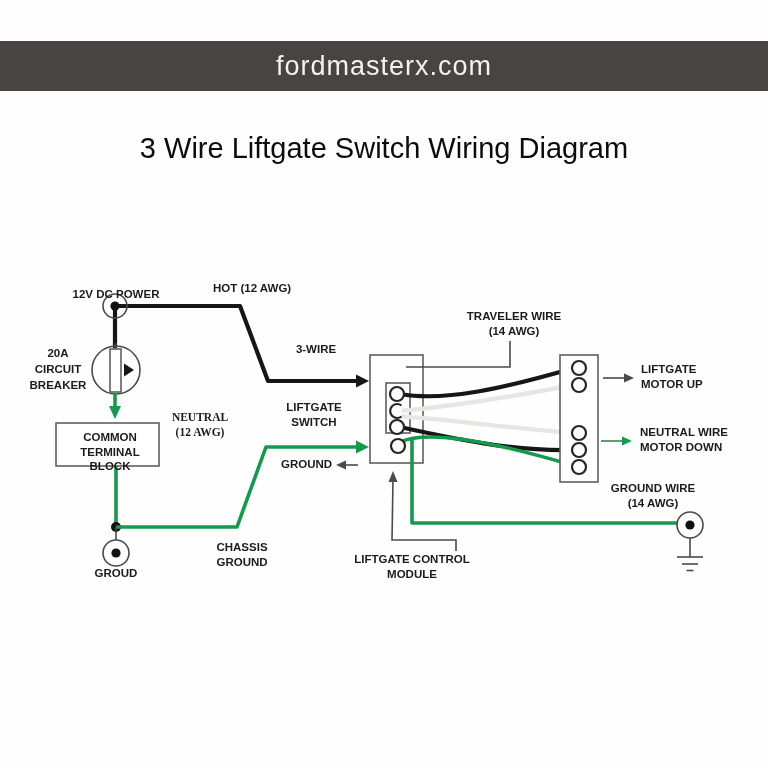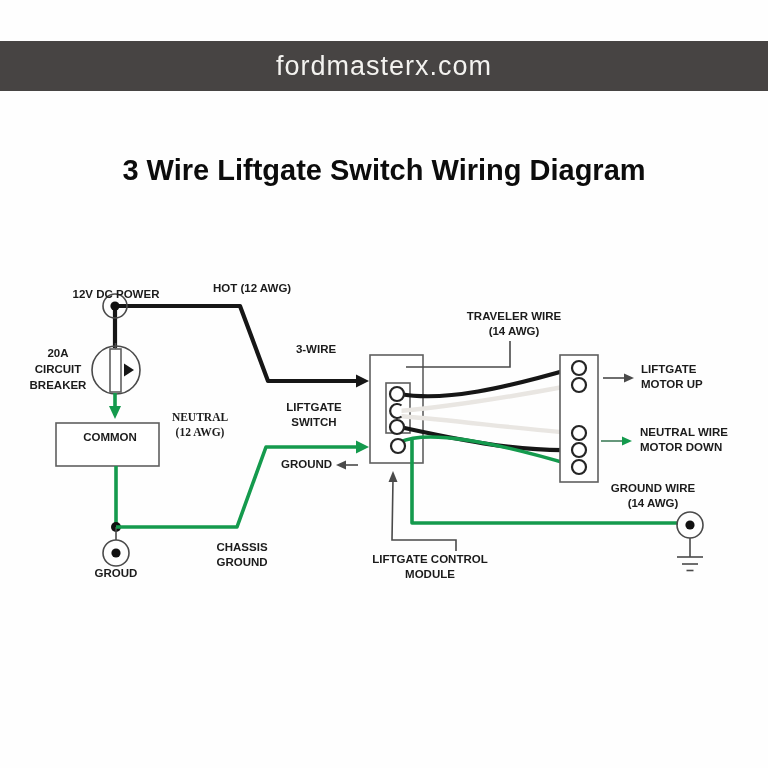--- a/index.html
+++ b/index.html
@@ -9,22 +9,22 @@
     font-family:"Liberation Sans", sans-serif;
   }
   .topbar{
     position:absolute;left:0;top:29px;width:768px;height:50px;
     background:#474443;display:flex;align-items:center;justify-content:center;margin-top:12px;
   }
   .topbar .site{
     color:#f3f2ef;font-size:27px;letter-spacing:1px;font-weight:400;
   }
   .pagetitle{
-    position:absolute;left:0;top:154px;width:768px;text-align:center;
-    font-size:29px;font-weight:700;color:#0c0c0c;letter-spacing:0px;
+    position:absolute;left:0;top:132px;width:768px;text-align:center;
+    font-size:29px;font-weight:400;color:#0c0c0c;letter-spacing:0px;
   }
   .lbl{
     position:absolute;font-weight:700;color:#1b1b1b;font-size:11.5px;line-height:14.5px;
   }
   .lbl span{display:block;}
   .center{text-align:center;}
   .left{text-align:left;}
   svg{position:absolute;left:0;top:0;}
   .wire-black{stroke:#161616;stroke-width:4.2;fill:none;stroke-linejoin:round;stroke-linecap:butt;}
   .wire-green{stroke:#149a4d;stroke-width:3.6;fill:none;stroke-linejoin:round;stroke-linecap:butt;}
@@ -143,20 +143,21 @@
   <span>(12 AWG)</span>
 </div>
 
 <div class="lbl center" style="left:274px;top:400px;width:80px;">
   <span>LIFTGATE</span>
   <span>SWITCH</span>
 </div>
 
 <div class="lbl left" style="left:62px;top:430px;width:96px;text-align:center;">
   <span>COMMON</span>
+  <span>TERMINAL BLOCK</span>
 </div>
 
 <div class="lbl left" style="left:281px;top:457px;width:60px;">
   <span>GROUND</span>
 </div>
 
 <div class="lbl center" style="left:76px;top:566px;width:80px;">
   <span>GROUD</span>
 </div>
 
@@ -178,16 +179,16 @@
 <div class="lbl left" style="left:640px;top:425px;width:110px;">
   <span>NEUTRAL WIRE</span>
   <span>MOTOR DOWN</span>
 </div>
 
 <div class="lbl center" style="left:600px;top:481px;width:106px;">
   <span>GROUND WIRE</span>
   <span>(14 AWG)</span>
 </div>
 
-<div class="lbl center" style="left:360px;top:552px;width:140px;">
+<div class="lbl center" style="left:342px;top:552px;width:140px;">
   <span>LIFTGATE CONTROL</span>
   <span>MODULE</span>
 </div>
 
 </body></html>

